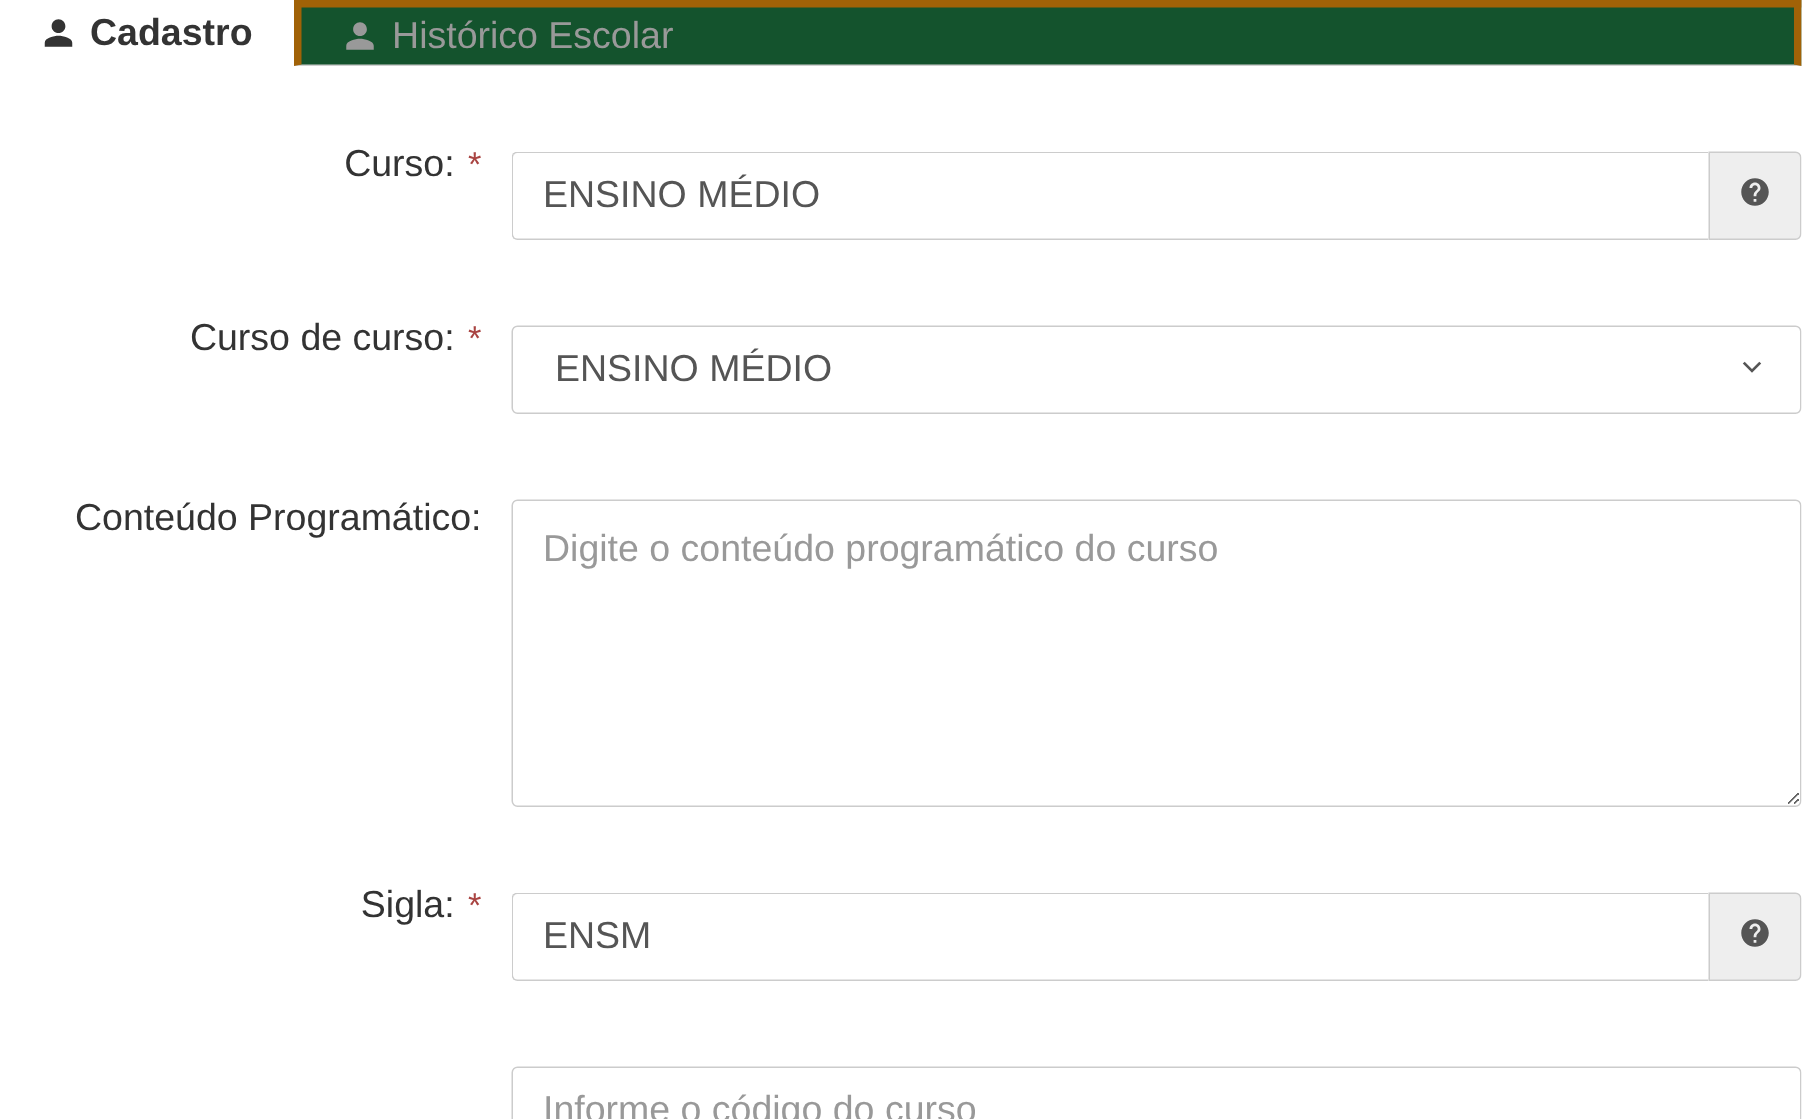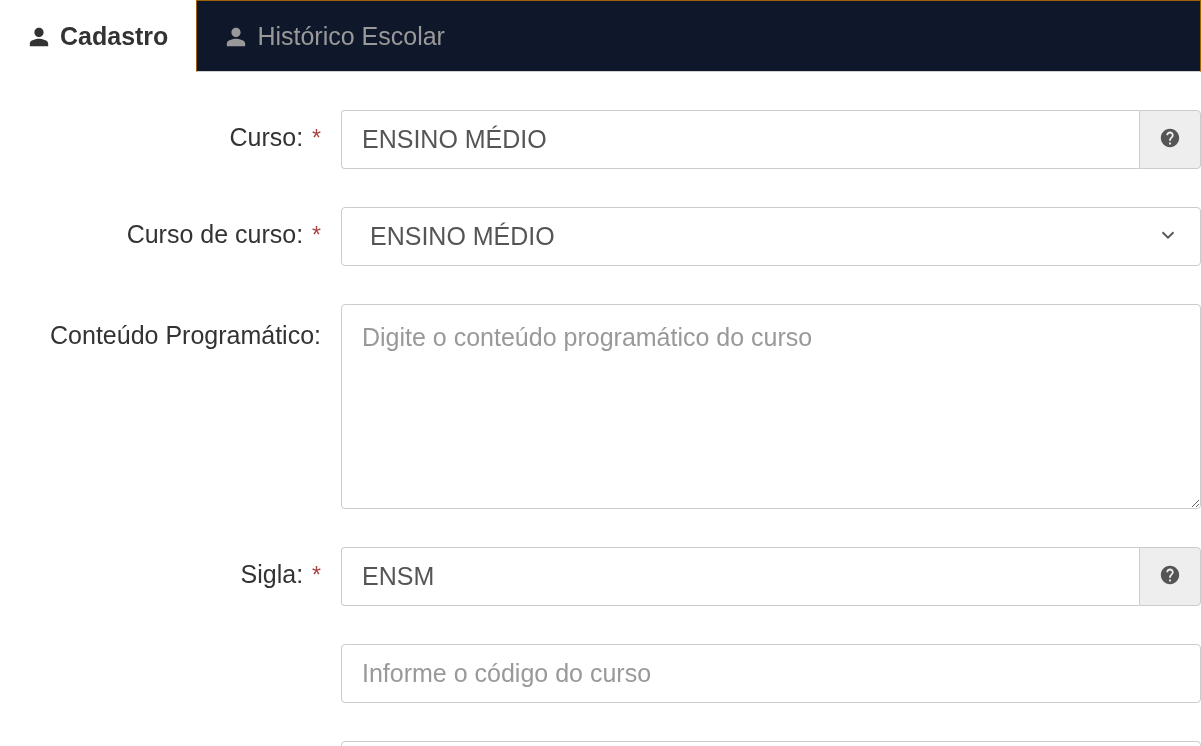--- a/index.html
+++ b/index.html
@@ -11,38 +11,38 @@
       font-family: -apple-system, BlinkMacSystemFont, "Segoe UI", Helvetica, Arial, sans-serif;
       background: #ffffff;
       color: #333333;
       width: 1201px;
       height: 746px;
       overflow: hidden;
     }
     .tabs {
       display: flex;
       align-items: stretch;
-      height: 72px;
+      height: 44px;
     }
     .tab {
       display: flex;
       align-items: center;
       gap: 10px;
       padding: 0 28px;
       font-size: 25px;
       font-weight: 700;
       cursor: pointer;
       color: #333;
     }
     .tab.active {
       background: #ffffff;
     }
     .tab.inactive {
-      background: #0f172a;
-      border: 1px solid #a16207;
+      background: #14532d;
+      border: 5px solid #a16207;
       border-bottom: 1px solid #d0d0d0;
       color: #999999;
       font-weight: 400;
       flex: 1;
       justify-content: flex-start;
     }
     .tab .person-icon {
       width: 22px;
       height: 22px;
     }
@@ -66,20 +66,21 @@
     }
     .form-label .required {
       color: #a94442;
       font-size: 23px;
       margin-left: 2px;
     }
     .form-control-wrap {
       flex: 1;
       display: flex;
       max-width: 860px;
+      margin-top: 19px;
     }
     .form-control {
       flex: 1;
       border: 1px solid #cccccc;
       border-radius: 4px;
       background: #ffffff;
       padding: 14px 20px;
       font-size: 25px;
       color: #555555;
       font-family: inherit;

